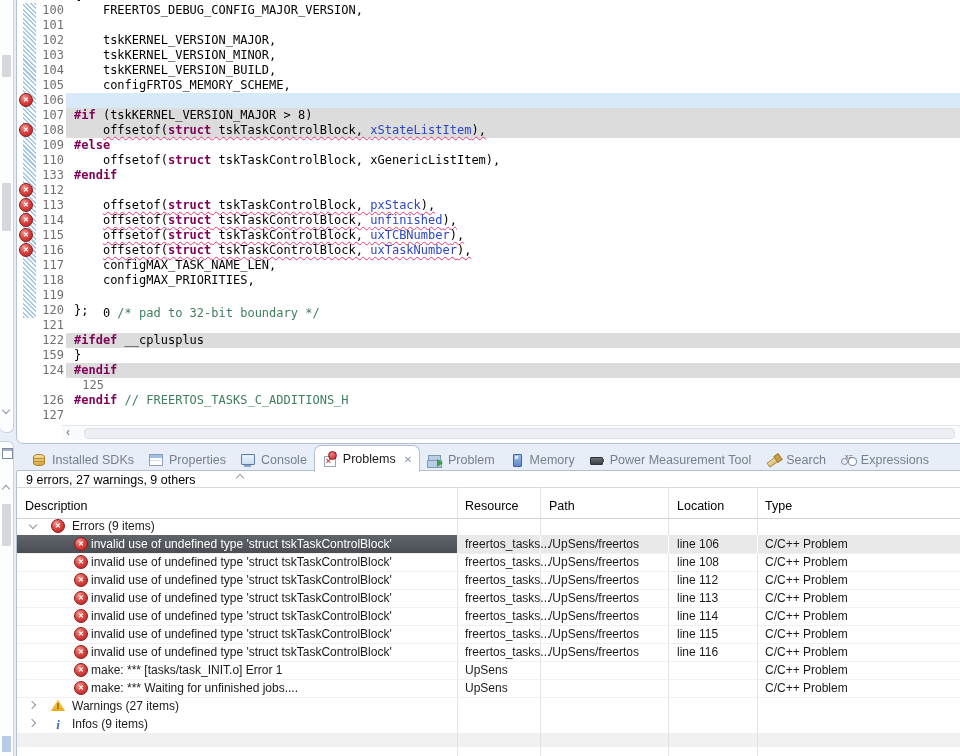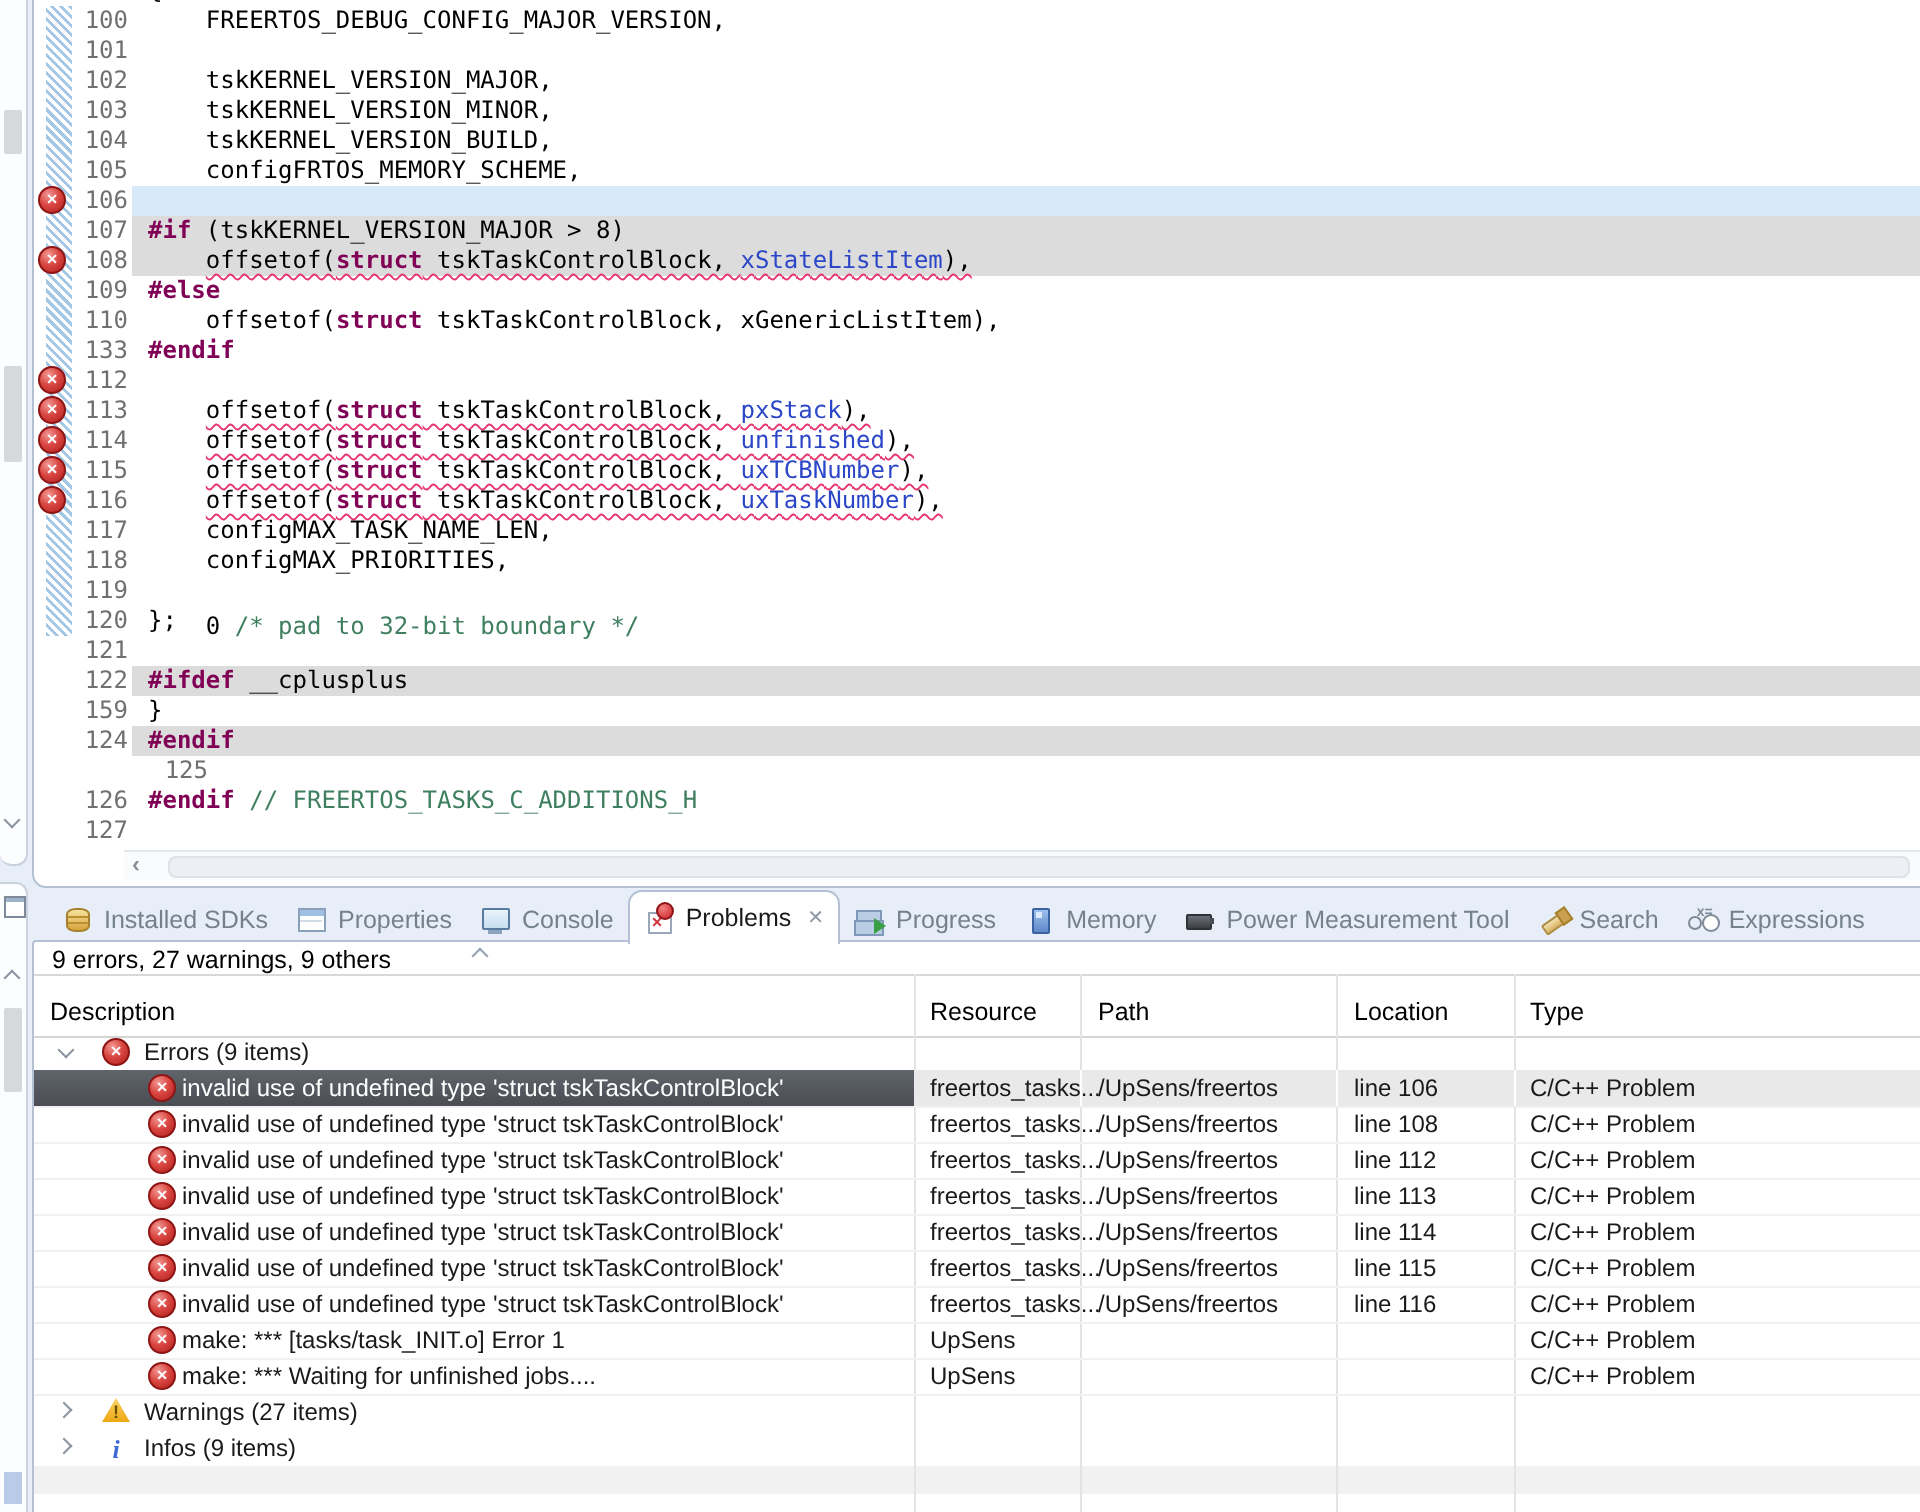--- a/index.html
+++ b/index.html
@@ -290,21 +290,21 @@
       <span class="icon icon-console"></span>
       <span class="lbl">Console</span>
     </div>
     <div class="tab active">
       <span class="icon icon-problems"></span>
       <span class="lbl">Problems</span>
       <span class="close"></span>
     </div>
     <div class="tab">
       <span class="icon icon-progress"></span>
-      <span class="lbl">Progress</span>
+      <span class="lbl">Problem</span>
     </div>
     <div class="tab">
       <span class="icon icon-memory"></span>
       <span class="lbl">Memory</span>
     </div>
     <div class="tab">
       <span class="icon icon-power"></span>
       <span class="lbl">Power Measurement Tool</span>
     </div>
     <div class="tab">

